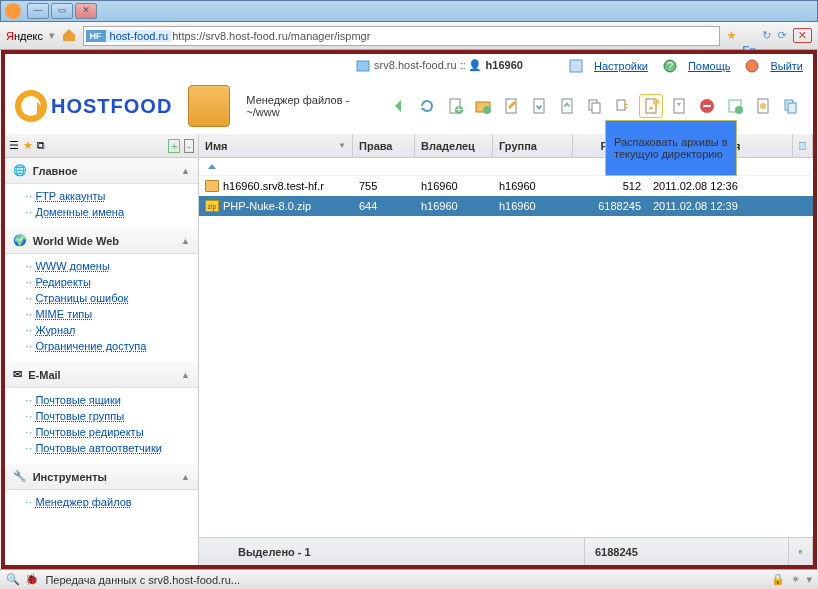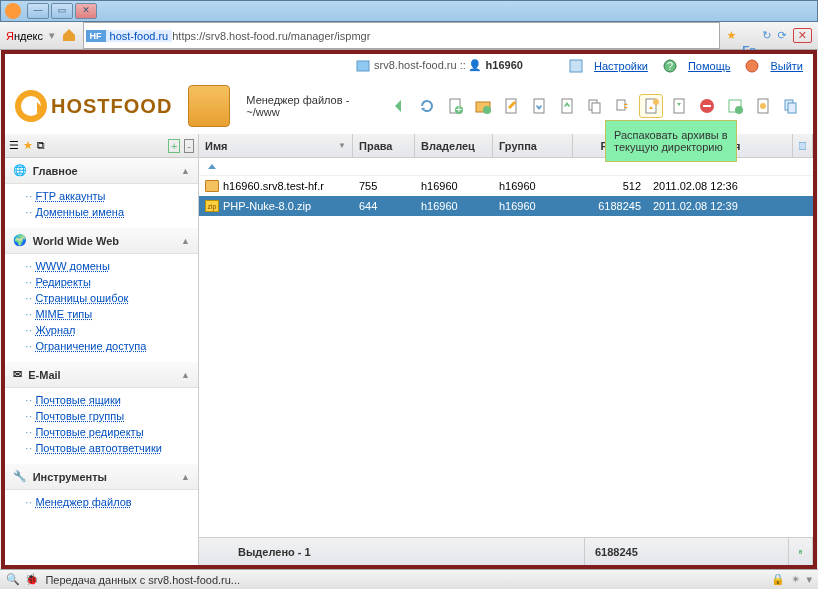--- a/index.html
+++ b/index.html
@@ -9,45 +9,45 @@
 .titlebar { height: 22px; background: linear-gradient(#b8d8f0,#9fc8e8); display: flex; align-items: center; padding: 0 4px; border: 1px solid #5a7a9a; }
 .titlebar-icon { width: 16px; height: 16px; background: #ff9a3c; border-radius: 50%; margin-right: 6px; }
 .titlebar-text { flex: 1; text-align: center; color: #2a4a6a; }
 .win-btns { display: flex; gap: 2px; }
 .win-btn { width: 22px; height: 16px; background: linear-gradient(#c8e0f5,#9cc4e8); border: 1px solid #6a8aaa; border-radius: 2px; text-align: center; line-height: 12px; cursor: pointer; font-size: 9px; color: #3a5a7a;}
 .win-btn.close { background: linear-gradient(#f0b0b0,#e08080); }
 
 .browser-toolbar { height: 28px; background: linear-gradient(#f5f5f5,#e0e0e0); border-bottom: 1px solid #aaa; display: flex; align-items: center; padding: 0 6px; gap: 6px; }
 .yandex { font-weight: normal; color: #000; }
 .yandex .y-red { color: #d00; }
-.url-bar { flex: 1; height: 27px; background: #fff; border: 1px solid #aaa; display: flex; align-items: center; padding: 0 2px; }
+.url-bar { flex: 1; height: 20px; background: #fff; border: 1px solid #aaa; display: flex; align-items: center; padding: 0 2px; }
 .url-badge { background: #5aa0e0; color: #fff; padding: 1px 4px; font-size: 9px; font-weight: bold; }
 .url-host { color: #0050c0; padding: 0 4px; background:#e0ecff; }
 .url-rest { color: #555; }
 
 
 .content { position: absolute; top: 50px; left: 1px; right: 1px; bottom: 20px; background: #fff; border: 4px solid #7f1d1d; display: flex; flex-direction: column; }
 
 .top-links { height: 24px; display: flex; justify-content: flex-end; align-items: center; padding: 0 10px; gap: 14px; background: #fff; }
 .top-links .srv { color: #555; margin-right: auto; margin-left: 340px; }
 .top-links .user { color: #333; font-weight: bold; }
 .link { color: #0050c0; text-decoration: underline; cursor: pointer; display: flex; align-items: center; gap: 10px;}
 .icon16 { width: 16px; height: 16px; display: inline-block; }
 
 .header-row { height: 56px; display: flex; align-items: center; padding: 0 10px; gap: 8px; }
 .logo { display: flex; align-items: center; gap: 4px; }
 .logo-ball { width: 32px; height: 32px; border: 6px solid #f5a623; border-radius: 50%; position: relative; }
 .logo-ball::after { content:''; position:absolute; right:-8px; top:6px; border:6px solid transparent; border-left-color:#f5a623;}
-.logo-text { font-size: 20px; font-weight: bold; color: #a16207; letter-spacing: 1px;}
+.logo-text { font-size: 20px; font-weight: bold; color: #1d4ed8; letter-spacing: 1px;}
 .big-folder { width: 42px; height: 42px; background: linear-gradient(#f5c060,#e8a030); border-radius: 4px; border:1px solid #c08020; margin-left: 8px;}
 .title-block { margin-left: 8px; font-size: 15px; color: #333; }
 .toolbar-icons { margin-left: auto; display: flex; gap: 4px; position: relative; }
 .tool-btn { width: 24px; height: 24px; border: 1px solid transparent; border-radius: 3px; display: flex; align-items: center; justify-content: center; cursor: pointer; }
 .tool-btn.hl { border-color: #e8c050; background: #fffce8; }
-.tooltip { position: absolute; top: 26px; left: 218px; background: #86efac; border: 1px solid #c0c060; padding: 8px 8px; font-size: 11px; color: #333; z-index: 10; white-space: pre; }
+.tooltip { position: absolute; top: 26px; left: 218px; background: #3b82f6; border: 1px solid #c0c060; padding: 15px 8px; font-size: 11px; color: #333; z-index: 10; white-space: pre; }
 
 .main-split { flex: 1; display: flex; overflow: hidden; }
 
 
 .sidebar { width: 194px; border-right: 1px solid #ccc; display: flex; flex-direction: column; background: #fff; }
 .side-top { height: 24px; background: linear-gradient(#f5f5f5,#e6e6e6); border-bottom: 1px solid #ccc; display: flex; align-items: center; padding: 0 4px; gap: 4px;}
 .side-top .spacer { flex: 1; }
 .nav { flex: 1; overflow: auto; }
 .nav-group { padding: 6px 8px; background: linear-gradient(#fafafa,#efefef); border-bottom: 1px solid #e0e0e0; display: flex; align-items: center; gap: 6px; font-weight: bold; color: #333; cursor: pointer; }
 .nav-group .exp { margin-left: auto; color: #888; font-size: 9px; }

